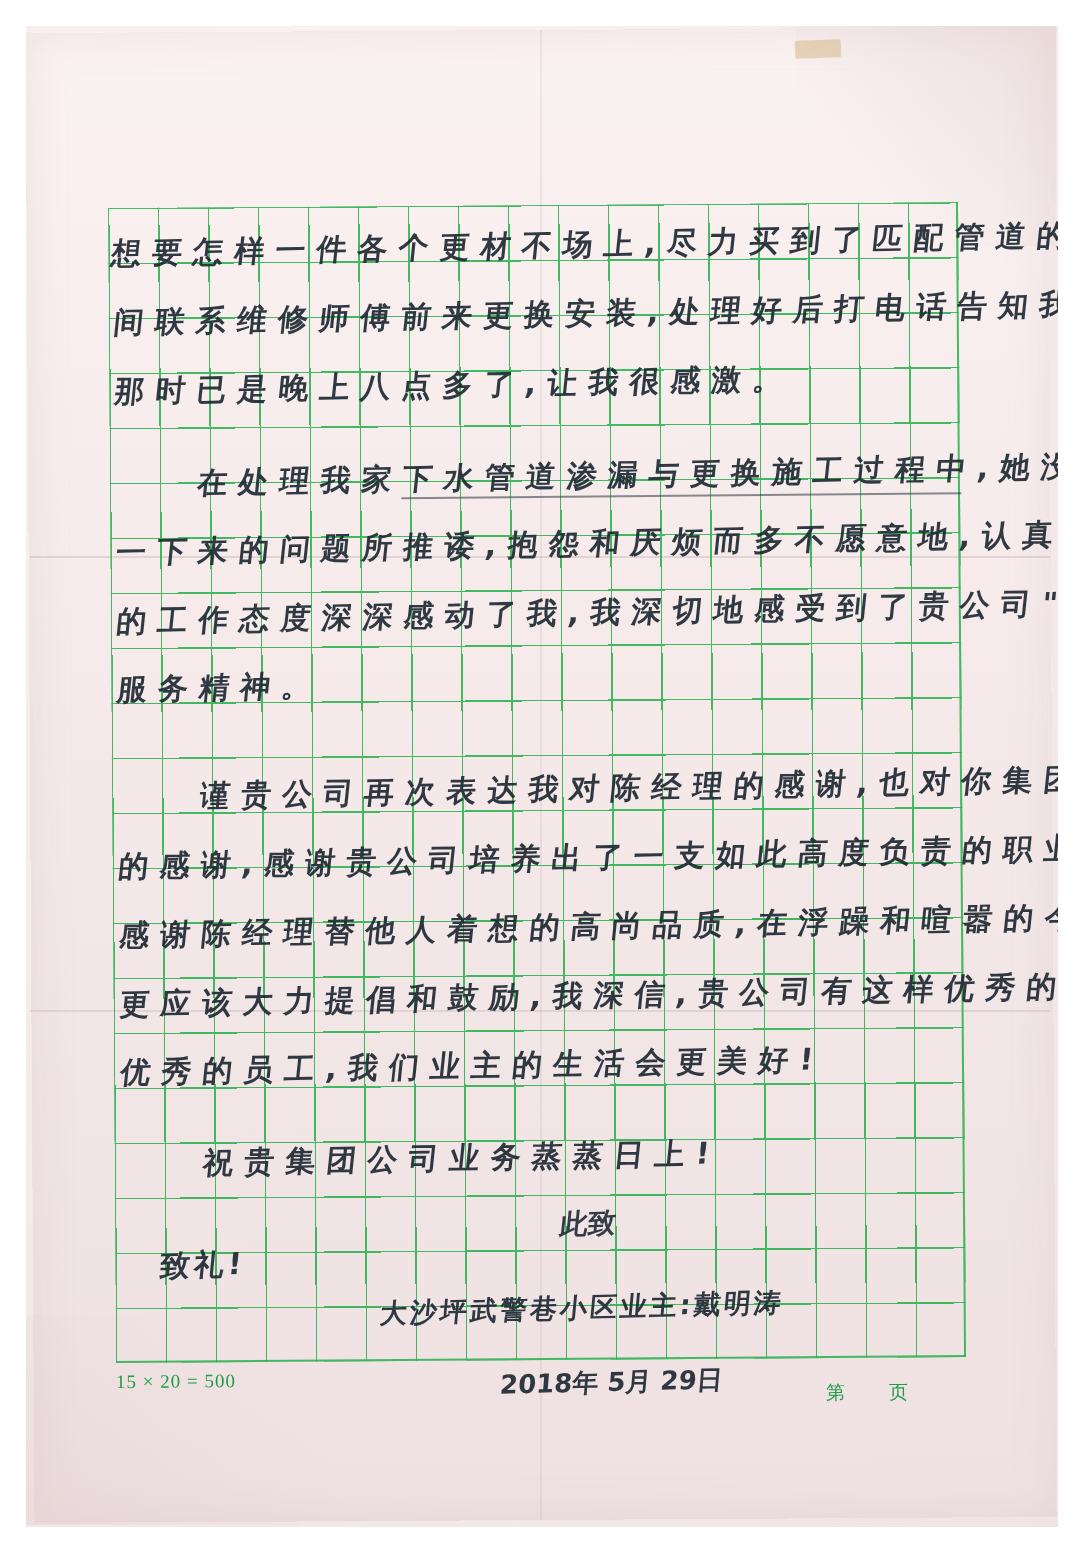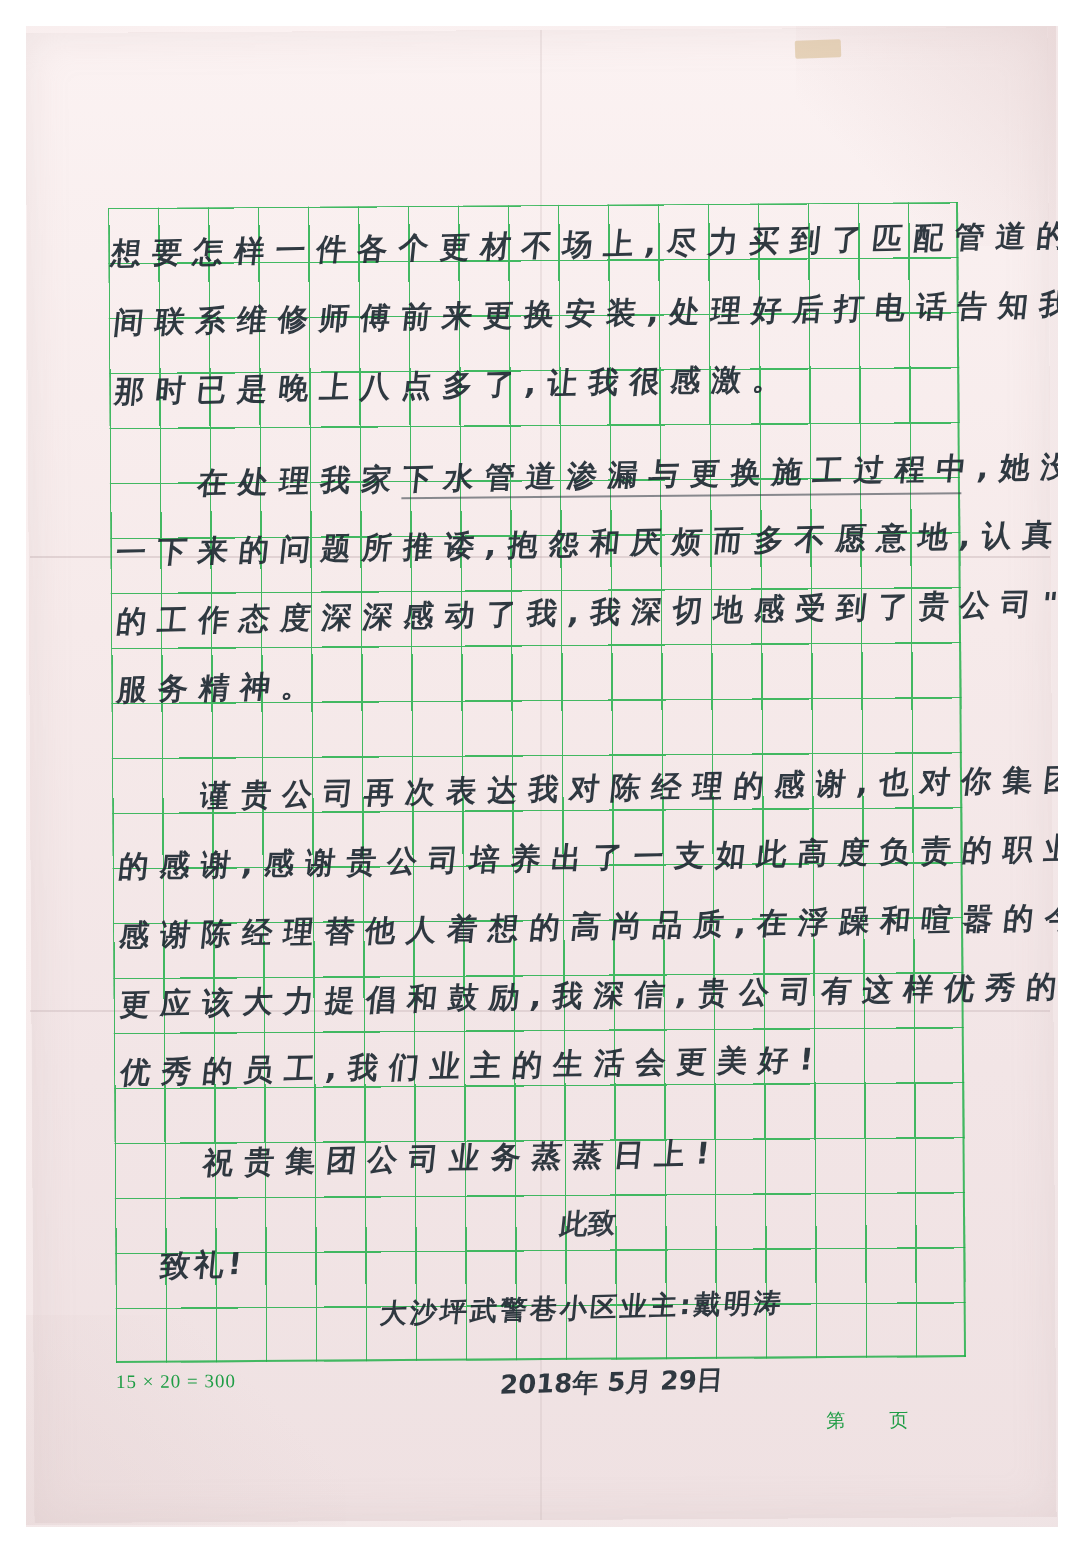--- a/index.html
+++ b/index.html
@@ -123,21 +123,20 @@
     font-size: 19px;
     font-family: "Liberation Serif", serif;
     letter-spacing: 1px;
   }
   #page-number-label {
     position: absolute; right: 20px; top: 14px;
     color: #1f9d45;
     font-size: 19px;
     font-family: "DejaVu Sans", sans-serif;
     letter-spacing: 44px;
-    margin-top: 28px;
   }
   #date-line {
     position:absolute; left: 500px; top: 1365px;
     color:#1f2a33; font-size:26px; font-weight:600;
     font-family:"DejaVu Sans", sans-serif;
     transform: rotate(-1.4deg) skewX(-6deg);
     opacity:.92;
   }
   #signature-line {
     position:absolute; left: 380px; top: 1290px;
@@ -204,21 +203,21 @@
 
     <div class="hw-underline" style="left:300px; top:300px; width:560px;"></div>
   </div>
 
   <div id="closing-mark">此致</div>
   <div id="salute-line">致礼!</div>
   <div id="signature-line">大沙坪武警巷小区业主:戴明涛</div>
   <div id="date-line">2018年 5月 29日</div>
 
   <div id="grid-footer">
-    <div id="grid-count-label">15 × 20 = 300</div>
+    <div id="grid-count-label">15 × 20 = 500</div>
     <div id="page-number-label">
       <span>第</span><span>页</span>
     </div>
   </div>
 
   <div id="scan-border-top"></div>
   <div id="scan-border-bottom"></div>
   <div id="scan-border-left"></div>
   <div id="scan-border-right"></div>
 </div>

